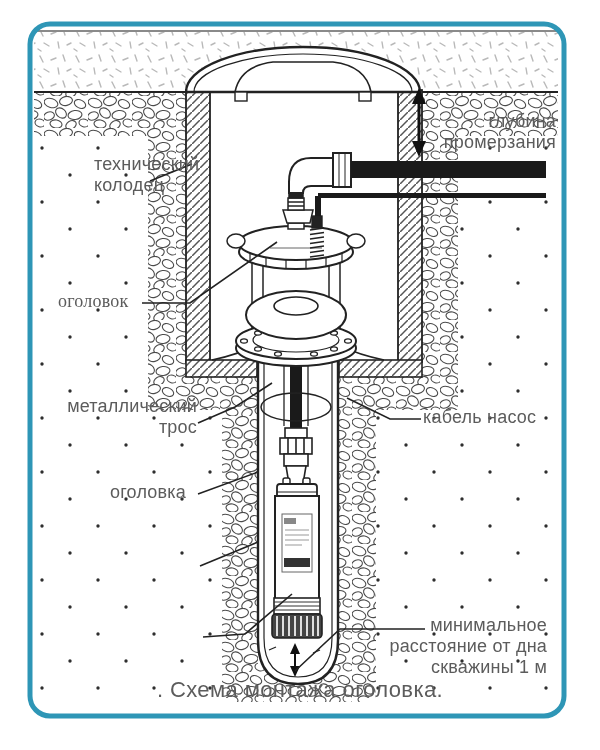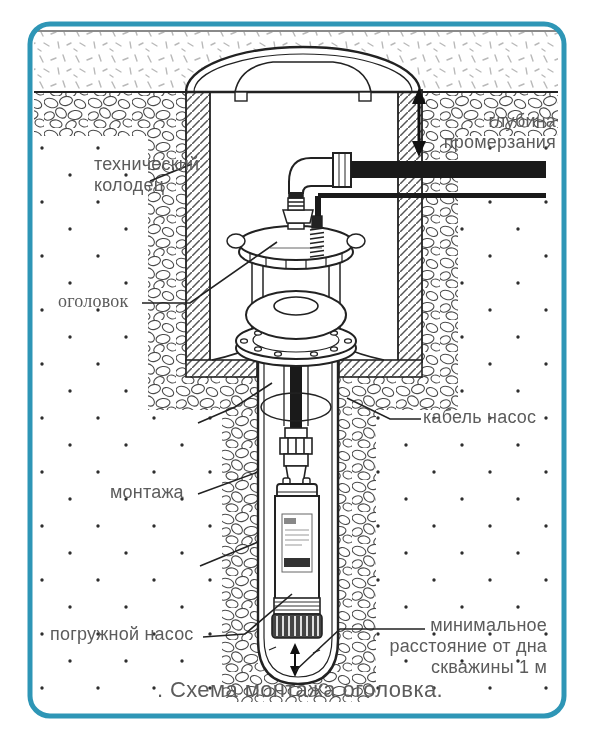--- a/index.html
+++ b/index.html
@@ -260,20 +260,21 @@
   </g>
 
   <rect id="frame-rect" x="30" y="24" width="534" height="692" rx="20" fill="none" stroke="#2e96b6" stroke-width="5"></rect>
 </svg>
 
   <div class="lbl" style="left:50px;top:154px;margin-left:44px;">технический
 колодец</div>
   <div class="lbl r" style="right:44px;top:111px;">глубина
 промерзания</div>
   <div class="lbl" style="left:58px;top:291px;font-family:Liberation Serif, serif;">оголовок</div>
+  <div class="lbl r" style="right:403px;top:396px;">металлический
+трос</div>
   <div class="lbl" style="left:423px;top:407px;">кабель насос</div>
-  <div class="lbl" style="left:110px;top:482px;">монтажа</div>
-  <div class="lbl" style="left:50px;top:624px;">погружной насос</div>
+  <div class="lbl" style="left:110px;top:482px;">оголовка</div>
   <div class="lbl r" style="right:53px;top:596px;margin-top:19px;">минимальное
 расстояние от дна
 скважины 1 м</div>
   <div class="title" style="top:677px;">. Схема монтажа оголовка.</div>
 </div>
 
 </body></html>

